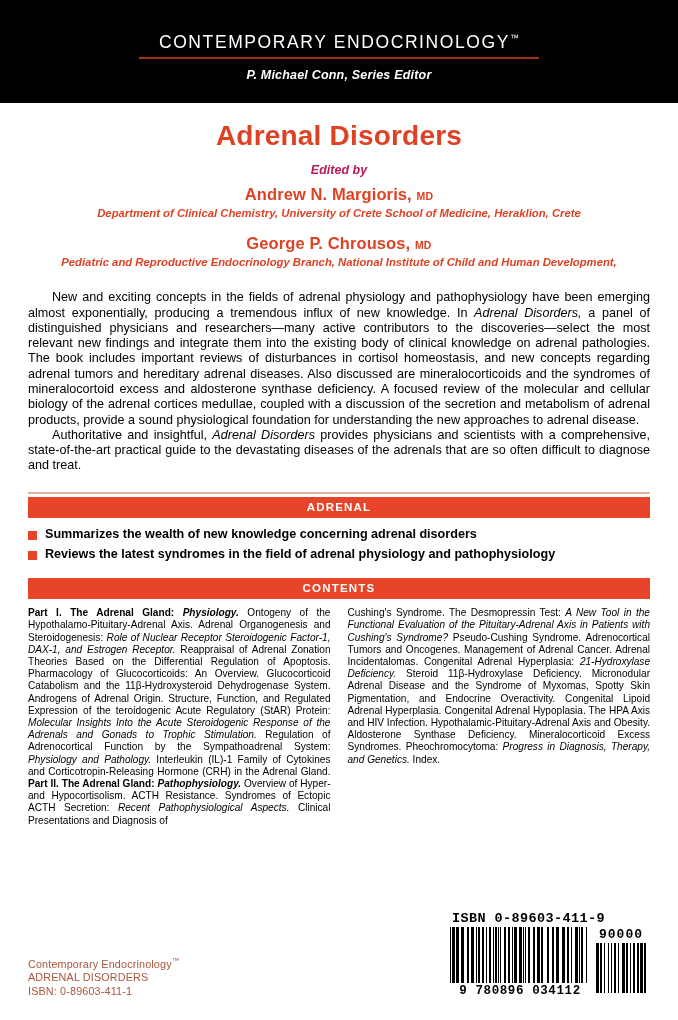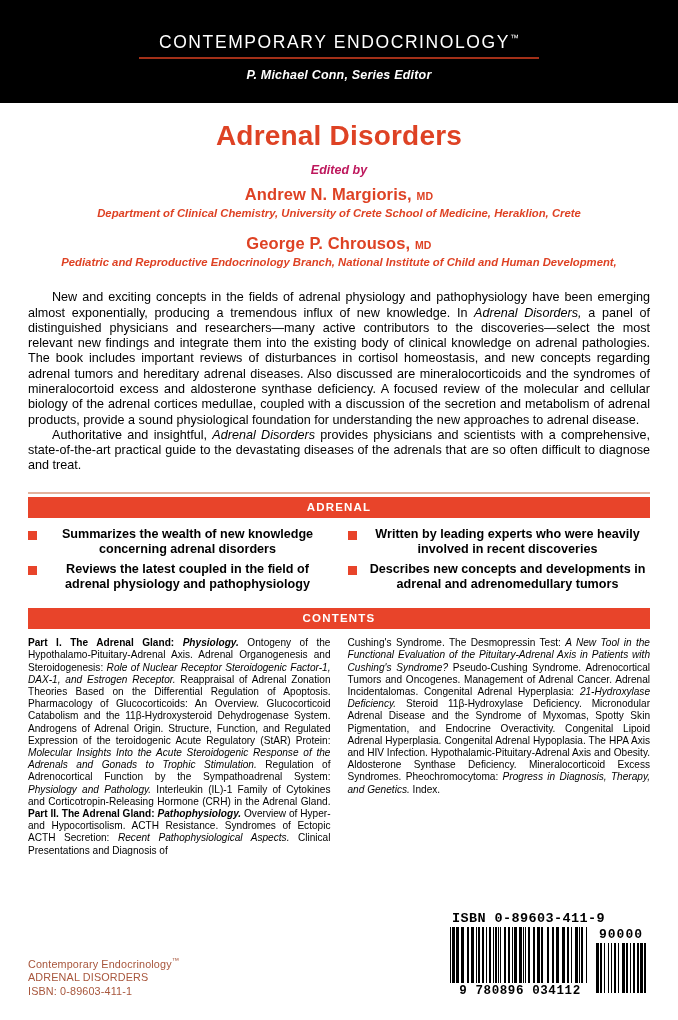--- a/index.html
+++ b/index.html
@@ -252,31 +252,21 @@
   <div class="sep-rule"></div>
   <div class="bar">ADRENAL</div>
   <div class="features">
     <div class="features-col">
       <div class="feat-item">
         <span class="bullet"></span>
         <span class="feat-text">Summarizes the wealth of new knowledge concerning adrenal disorders</span>
       </div>
       <div class="feat-item">
         <span class="bullet"></span>
-        <span class="feat-text">Reviews the latest coupled in the field of adrenal physiology and pathophysiology</span>
-      </div>
-    </div>
-    <div class="features-col">
-      <div class="feat-item">
-        <span class="bullet"></span>
-        <span class="feat-text">Written by leading experts who were heavily involved in recent discoveries</span>
-      </div>
-      <div class="feat-item">
-        <span class="bullet"></span>
-        <span class="feat-text">Describes new concepts and developments in adrenal and adrenomedullary tumors</span>
+        <span class="feat-text">Reviews the latest syndromes in the field of adrenal physiology and pathophysiology</span>
       </div>
     </div>
   </div>
 </div>
 
 <div class="section-wrap" style="margin-top:11px;">
   <div class="bar">CONTENTS</div>
   <div class="contents-cols">
     <div class="contents-col"><b>Part I. The Adrenal Gland:</b> <b><i>Physiology.</i></b> Ontogeny of the Hypothalamo-Pituitary-Adrenal Axis. Adrenal Organogenesis and Steroidogenesis: <i>Role of Nuclear Receptor Steroidogenic Factor-1, DAX-1, and Estrogen Receptor.</i> Reappraisal of Adrenal Zonation Theories Based on the Differential Regulation of Apoptosis. Pharmacology of Glucocorticoids: An Overview. Glucocorticoid Catabolism and the 11β-Hydroxysteroid Dehydrogenase System. Androgens of Adrenal Origin. Structure, Function, and Regulated Expression of the teroidogenic Acute Regulatory (StAR) Protein: <i>Molecular Insights Into the Acute Steroidogenic Response of the Adrenals and Gonads to Trophic Stimulation.</i> Regulation of Adrenocortical Function by the Sympathoadrenal System: <i>Physiology and Pathology.</i> Interleukin (IL)-1 Family of Cytokines and Corticotropin-Releasing Hormone (CRH) in the Adrenal Gland. <b>Part II. The Adrenal Gland: <i>Pathophysiology.</i></b> Overview of Hyper- and Hypocortisolism. ACTH Resistance. Syndromes of Ectopic ACTH Secretion: <i>Recent Pathophysiological Aspects.</i> Clinical Presentations and Diagnosis of</div>
     <div class="contents-col">Cushing's Syndrome. The Desmopressin Test: <i>A New Tool in the Functional Evaluation of the Pituitary-Adrenal Axis in Patients with Cushing's Syndrome?</i> Pseudo-Cushing Syndrome. Adrenocortical Tumors and Oncogenes. Management of Adrenal Cancer. Adrenal Incidentalomas. Congenital Adrenal Hyperplasia: <i>21-Hydroxylase Deficiency.</i> Steroid 11β-Hydroxylase Deficiency. Micronodular Adrenal Disease and the Syndrome of Myxomas, Spotty Skin Pigmentation, and Endocrine Overactivity. Congenital Lipoid Adrenal Hyperplasia. Congenital Adrenal Hypoplasia. The HPA Axis and HIV Infection. Hypothalamic-Pituitary-Adrenal Axis and Obesity. Aldosterone Synthase Deficiency. Mineralocorticoid Excess Syndromes. Pheochromocytoma: <i>Progress in Diagnosis, Therapy, and Genetics.</i> Index.</div>

